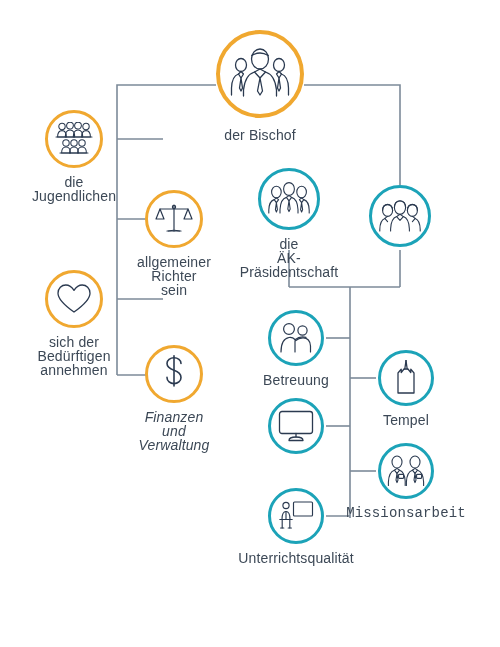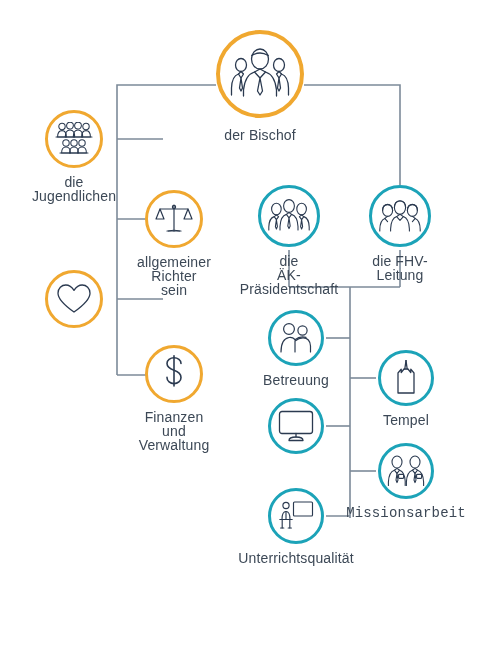--- a/index.html
+++ b/index.html
@@ -153,36 +153,39 @@
     <div class="label">allgemeiner
 Richter sein</div>
   </div>
 
   <div class="node" style="left:45px; top:270px; width:58px;">
     <div class="ring orange" style="width:58px; height:58px;">
       <svg width="36" height="32" viewBox="0 0 36 32">
         <path d="M18 29 C6 20.5 2 15 2 10.2 C2 5.4 5.6 2 9.8 2 C13 2 16 4.2 18 7.4 C20 4.2 23 2 26.2 2 C30.4 2 34 5.4 34 10.2 C34 15 30 20.5 18 29 Z" fill="none" stroke="#2b3a50" stroke-width="1.3" stroke-linejoin="round"></path>
       </svg>
     </div>
-  </div>
-
-  <div class="node" style="left:145px; top:345px; width:58px;">
+    <div class="label">sich der
+Bedürftigen
+annehmen</div>
+  </div>
+
+  <div class="node" style="left:145px; top:345px; width:58px;font-style:italic;">
     <div class="ring orange" style="width:58px; height:58px;">
       <svg width="30" height="38" viewBox="0 0 30 38">
         <g fill="none" stroke="#2b3a50" stroke-width="1.6" stroke-linecap="round" stroke-linejoin="round">
           <path d="M22 8.5 C22 5 18.8 2.8 15 2.8 C11.2 2.8 8 5 8 8.5 C8 12 11 13.8 15 15.2 C19 16.6 22 18.6 22 22.4 C22 26.2 18.8 28.6 15 28.6 C11.2 28.6 8 26.2 8 22.4"></path>
           <path d="M15 0.8 L15 31"></path>
         </g>
       </svg>
     </div>
     <div class="label">Finanzen und
 Verwaltung</div>
   </div>
 
-  <div class="node" style="left:258px; top:185px; width:62px;">
+  <div class="node" style="left:258px; top:168px; width:62px;">
     <div class="ring teal" style="width:62px; height:62px;">
       <svg width="42" height="34" viewBox="0 0 42 34">
         <g fill="none" stroke="#2b3a50" stroke-width="1.1" stroke-linecap="round" stroke-linejoin="round">
           <ellipse cx="21" cy="7" rx="5.4" ry="6.4"></ellipse>
           <path d="M21 13.6 L18.4 15.4 L21 18.8 L23.6 15.4 Z"></path>
           <path d="M21 18.8 L19.8 27 L21 29.6 L22.2 27 Z"></path>
           <path d="M18.4 15.4 Q12.6 17 12 27.5 L12 31"></path>
           <path d="M23.6 15.4 Q29.4 17 30 27.5 L30 31"></path>
           <ellipse cx="8.4" cy="10" rx="4.8" ry="5.8"></ellipse>
           <path d="M8.4 16 L6.2 17.6 L8.4 20.6 L10.6 17.6 Z"></path>
@@ -212,21 +215,20 @@
           <path d="M3.6 10.4 Q3.6 4.6 8.6 4.6 Q13.6 4.6 13.6 10.4"></path>
           <path d="M8.6 16.4 L5.8 18.4 L8.6 21.6"></path>
           <path d="M5.8 18.4 Q1 20.2 0.8 29.4 L0.8 31"></path>
           <ellipse cx="33.4" cy="10.4" rx="5" ry="6"></ellipse>
           <path d="M28.4 10.4 Q28.4 4.6 33.4 4.6 Q38.4 4.6 38.4 10.4"></path>
           <path d="M33.4 16.4 L36.2 18.4 L33.4 21.6"></path>
           <path d="M36.2 18.4 Q41 20.2 41.2 29.4 L41.2 31"></path>
         </g>
       </svg>
     </div>
-    <div class="label">die FHV-Leitung</div>
   </div>
 
   <div class="node" style="left:268px; top:310px; width:56px;justify-content:flex-end;">
     <div class="ring teal" style="width:56px; height:56px;">
       <svg width="36" height="32" viewBox="0 0 36 32">
         <g fill="none" stroke="#2b3a50" stroke-width="1.2" stroke-linecap="round" stroke-linejoin="round">
           <circle cx="11" cy="7" r="5.4"></circle>
           <circle cx="24.5" cy="8.5" r="4.6"></circle>
           <path d="M3 30 Q3 17 11 15.5 Q14.5 15 17 17.5"></path>
           <path d="M17 30 L17 19 Q21 15.8 25 15.8 Q32 15.8 32.5 24 L32.5 30"></path>

